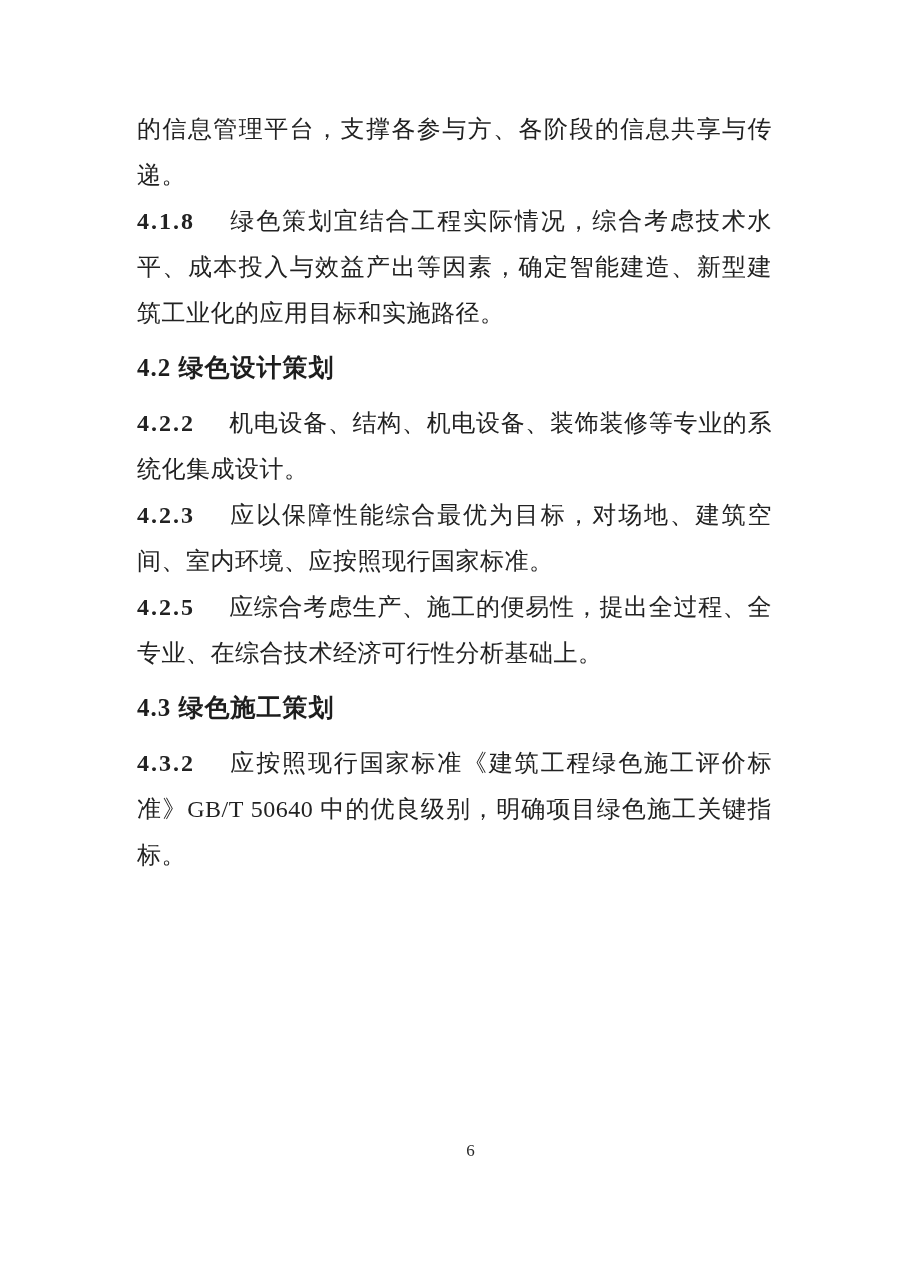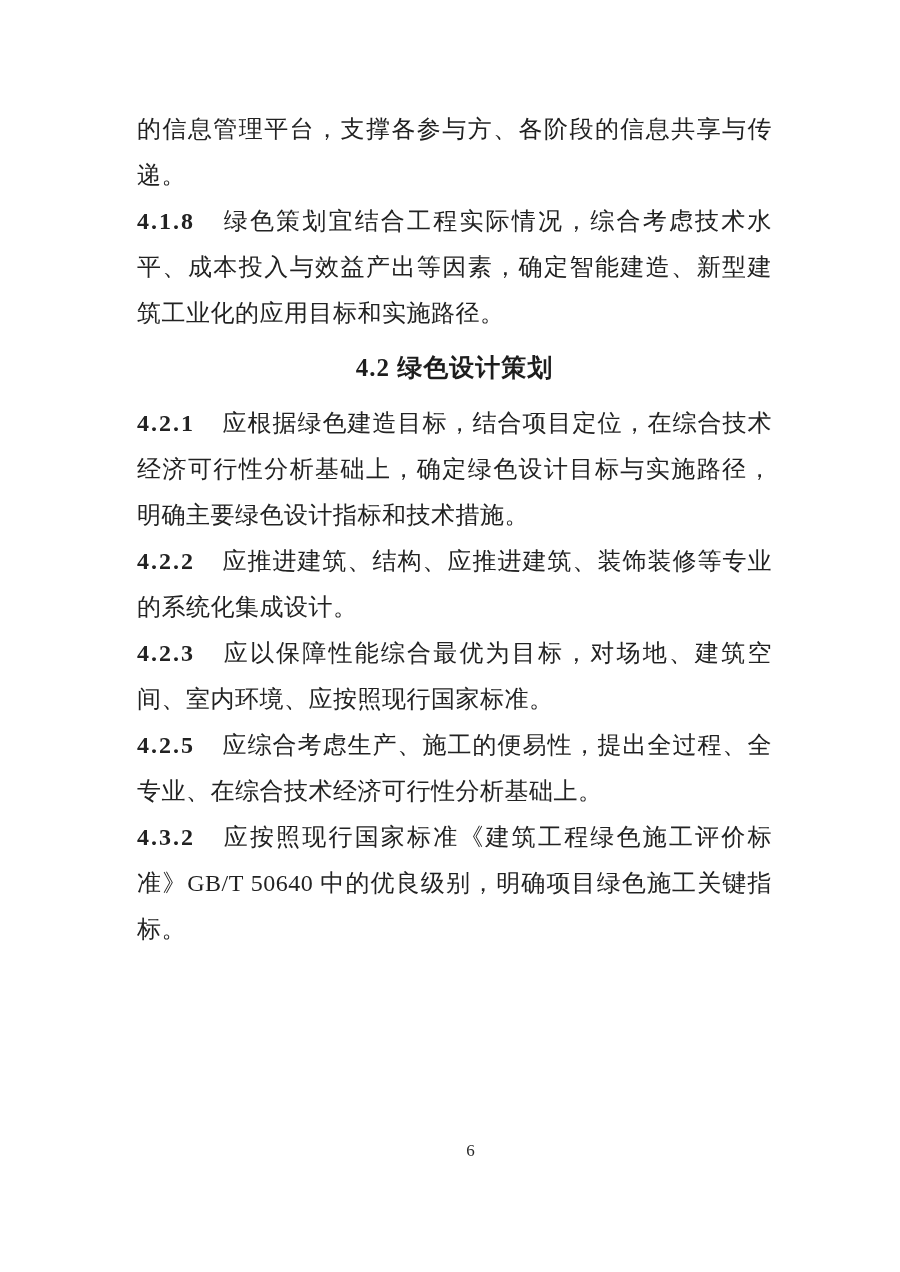--- a/index.html
+++ b/index.html
@@ -28,29 +28,29 @@
     font-size: 24px;
     line-height: 46px;
     text-align: justify;
     text-justify: inter-character;
     letter-spacing: 0.5px;
     color: #222222;
   }
   .clause-num {
     font-weight: 700;
     letter-spacing: 2px;
-    margin-right: 27px;
+    margin-right: 34px;
     white-space: nowrap;
   }
   .section-heading {
     margin: 9px 0;
     font-size: 25px;
     line-height: 46px;
     font-weight: 700;
-    text-align: center;
+    text-align: left;
     letter-spacing: 1px;
     color: #1d1d1d;
   }
   .page-number {
     position: absolute;
     top: 1140px;
     left: 0;
     width: 100%;
     text-align: center;
     font-size: 17px;
@@ -63,29 +63,29 @@
 
 <div class="page">
   <div class="content">
 
     <p class="par">的信息管理平台，支撑各参与方、各阶段的信息共享与传递。</p>
 
     <p class="par"><span class="clause-num">4.1.8</span><span>绿色策划宜结合工程实际情况，综合考虑技术水平、成本投入与效益产出等因素，确定智能建造、新型建筑工业化的应用目标和实施路径。</span></p>
 
     <h2 class="section-heading">4.2 绿色设计策划</h2>
 
-    <p class="par"><span class="clause-num">4.2.1</span><span>应根据绿色建造目标，结合项目定位，在综合技术经济可行性分析基础上，确定绿色设计目标与实施路径，明确主要绿色设计指标和技术措施。</span></p>
 
-    <p class="par"><span class="clause-num">4.2.2</span><span>应推进建筑、结构、应推进建筑、装饰装修等专业的系统化集成设计。</span></p>
+    <p class="par"><span class="clause-num">4.2.2</span><span>机电设备、结构、机电设备、装饰装修等专业的系统化集成设计。</span></p>
 
     <p class="par"><span class="clause-num">4.2.3</span><span>应以保障性能综合最优为目标，对场地、建筑空间、室内环境、应按照现行国家标准。</span></p>
 
 
     <p class="par"><span class="clause-num">4.2.5</span><span>应综合考虑生产、施工的便易性，提出全过程、全专业、在综合技术经济可行性分析基础上。</span></p>
 
+    <h2 class="section-heading">4.3 绿色施工策划</h2>
 
 
     <p class="par"><span class="clause-num">4.3.2</span><span>应按照现行国家标准《建筑工程绿色施工评价标准》GB/T 50640 中的优良级别，明确项目绿色施工关键指标。</span></p>
 
   </div>
 
   <div class="page-number">6</div>
 </div>
 
 </body></html>

